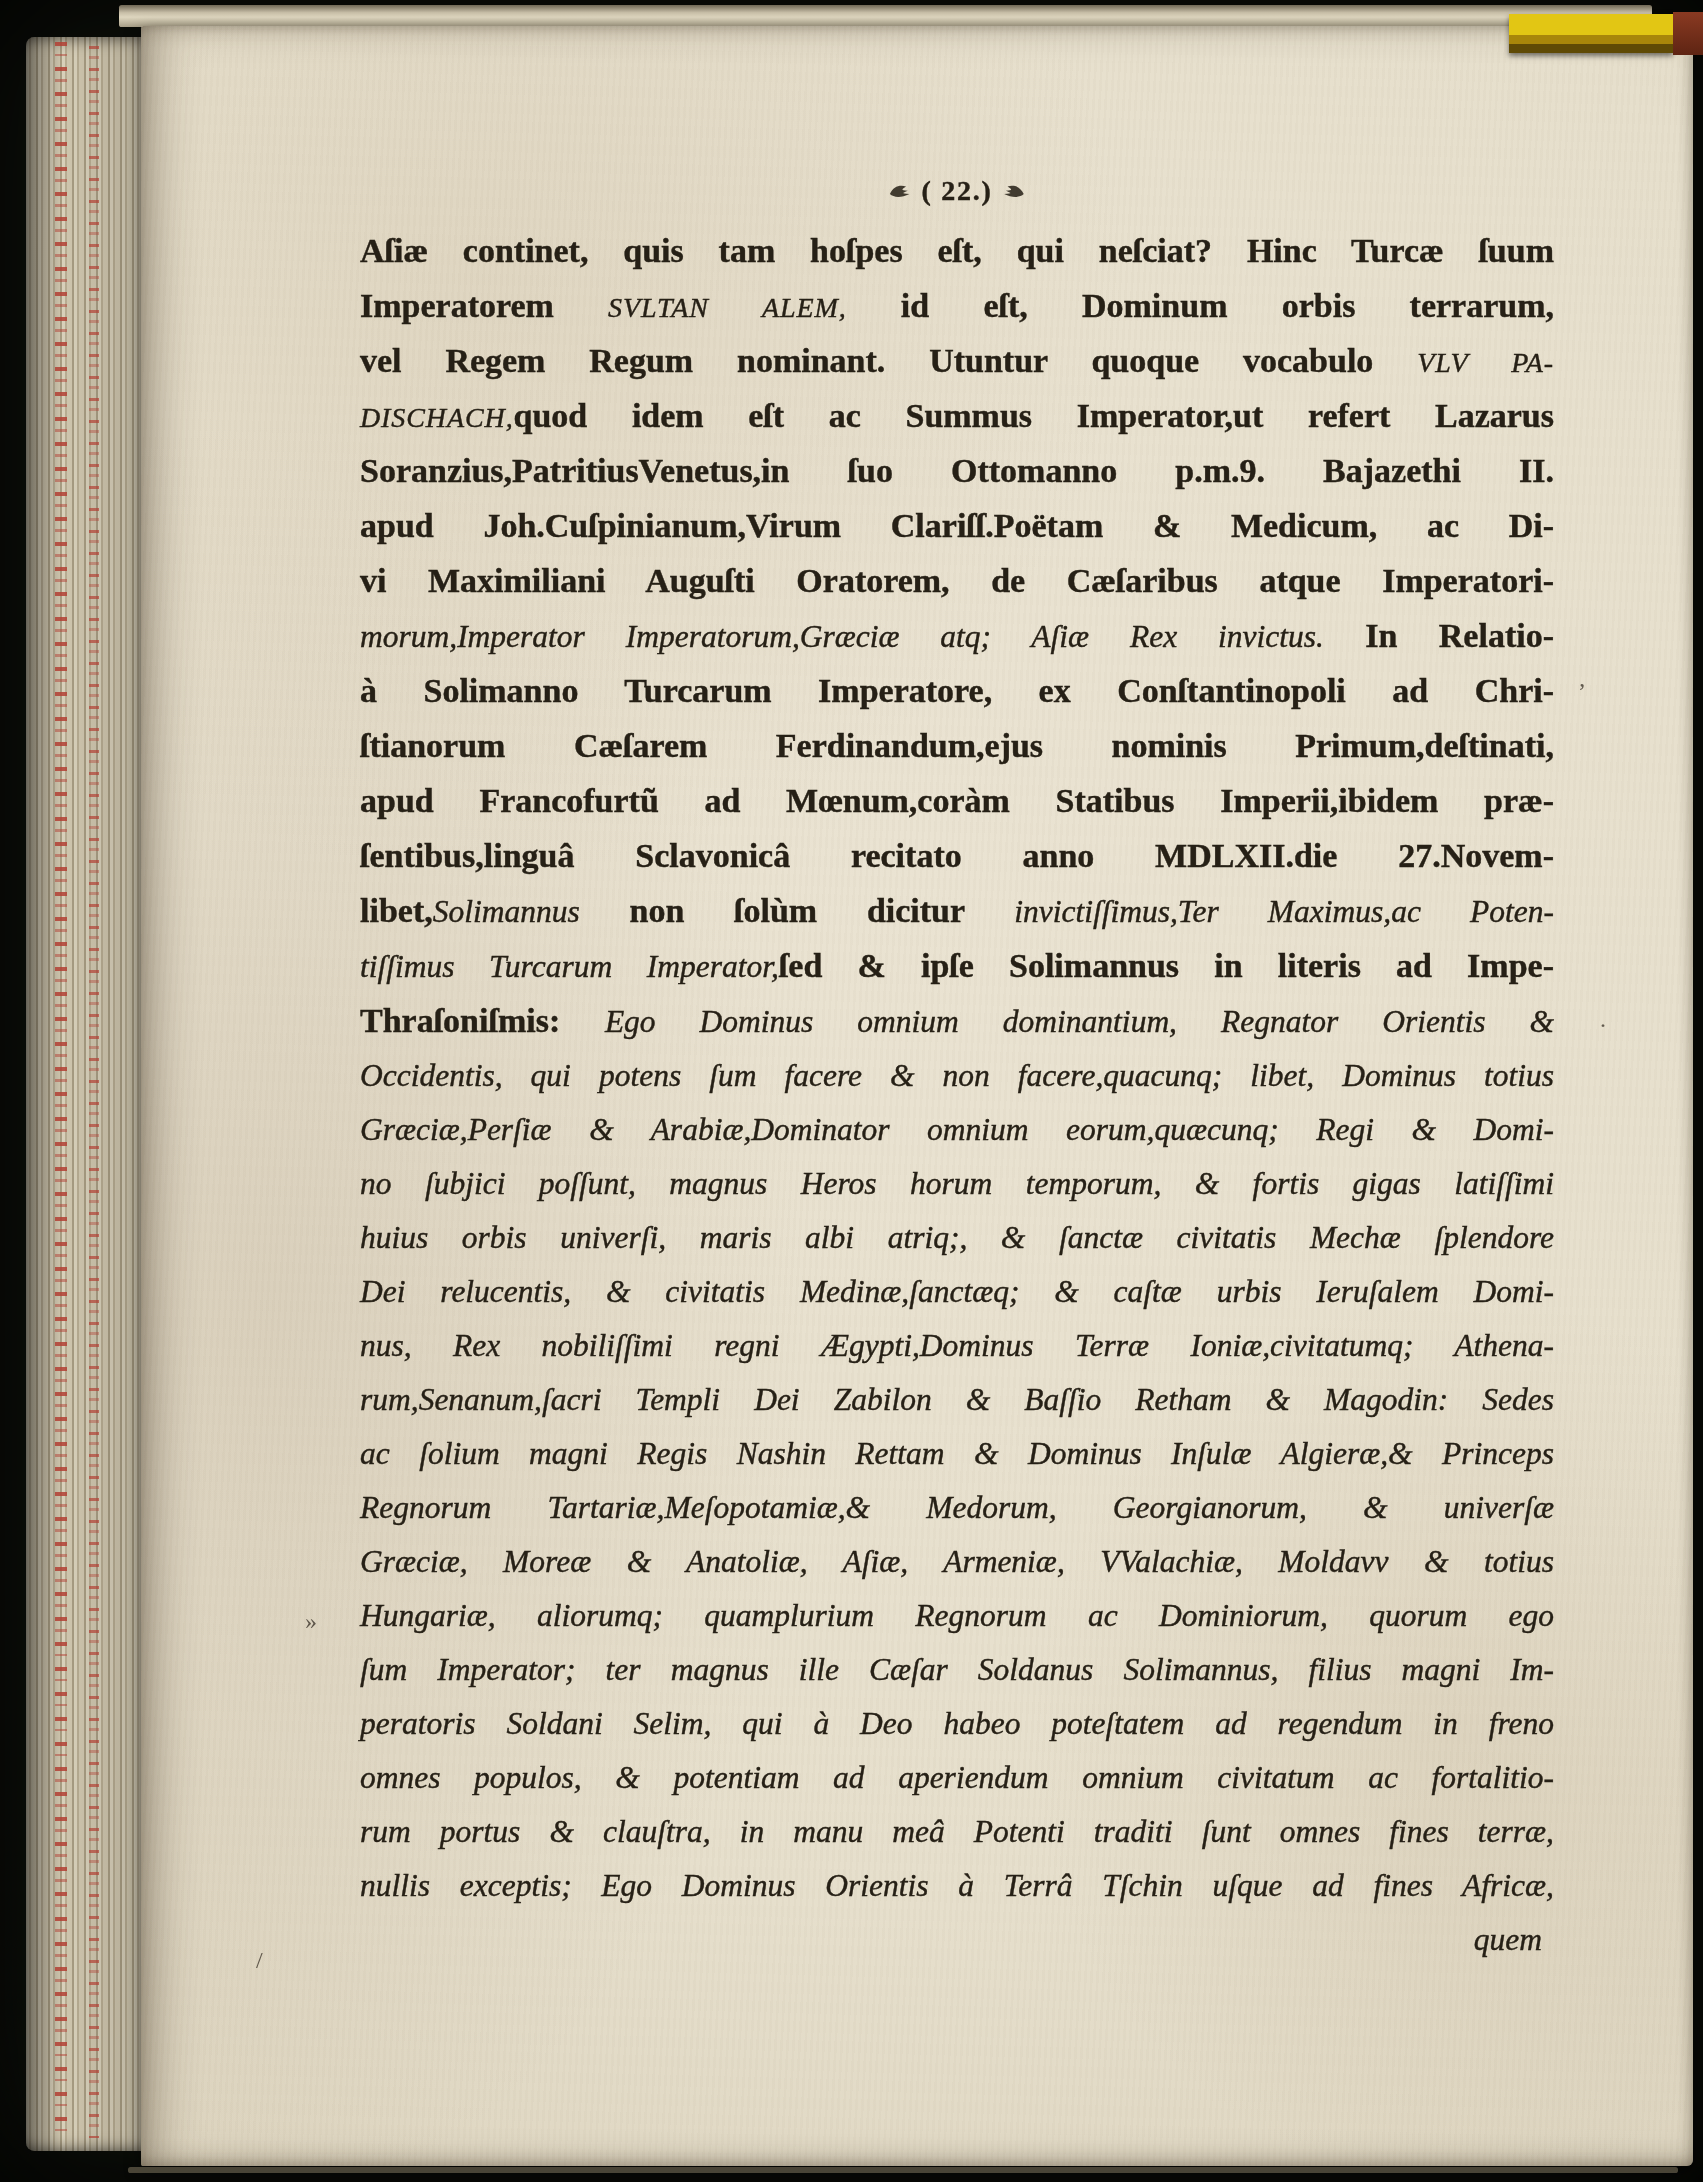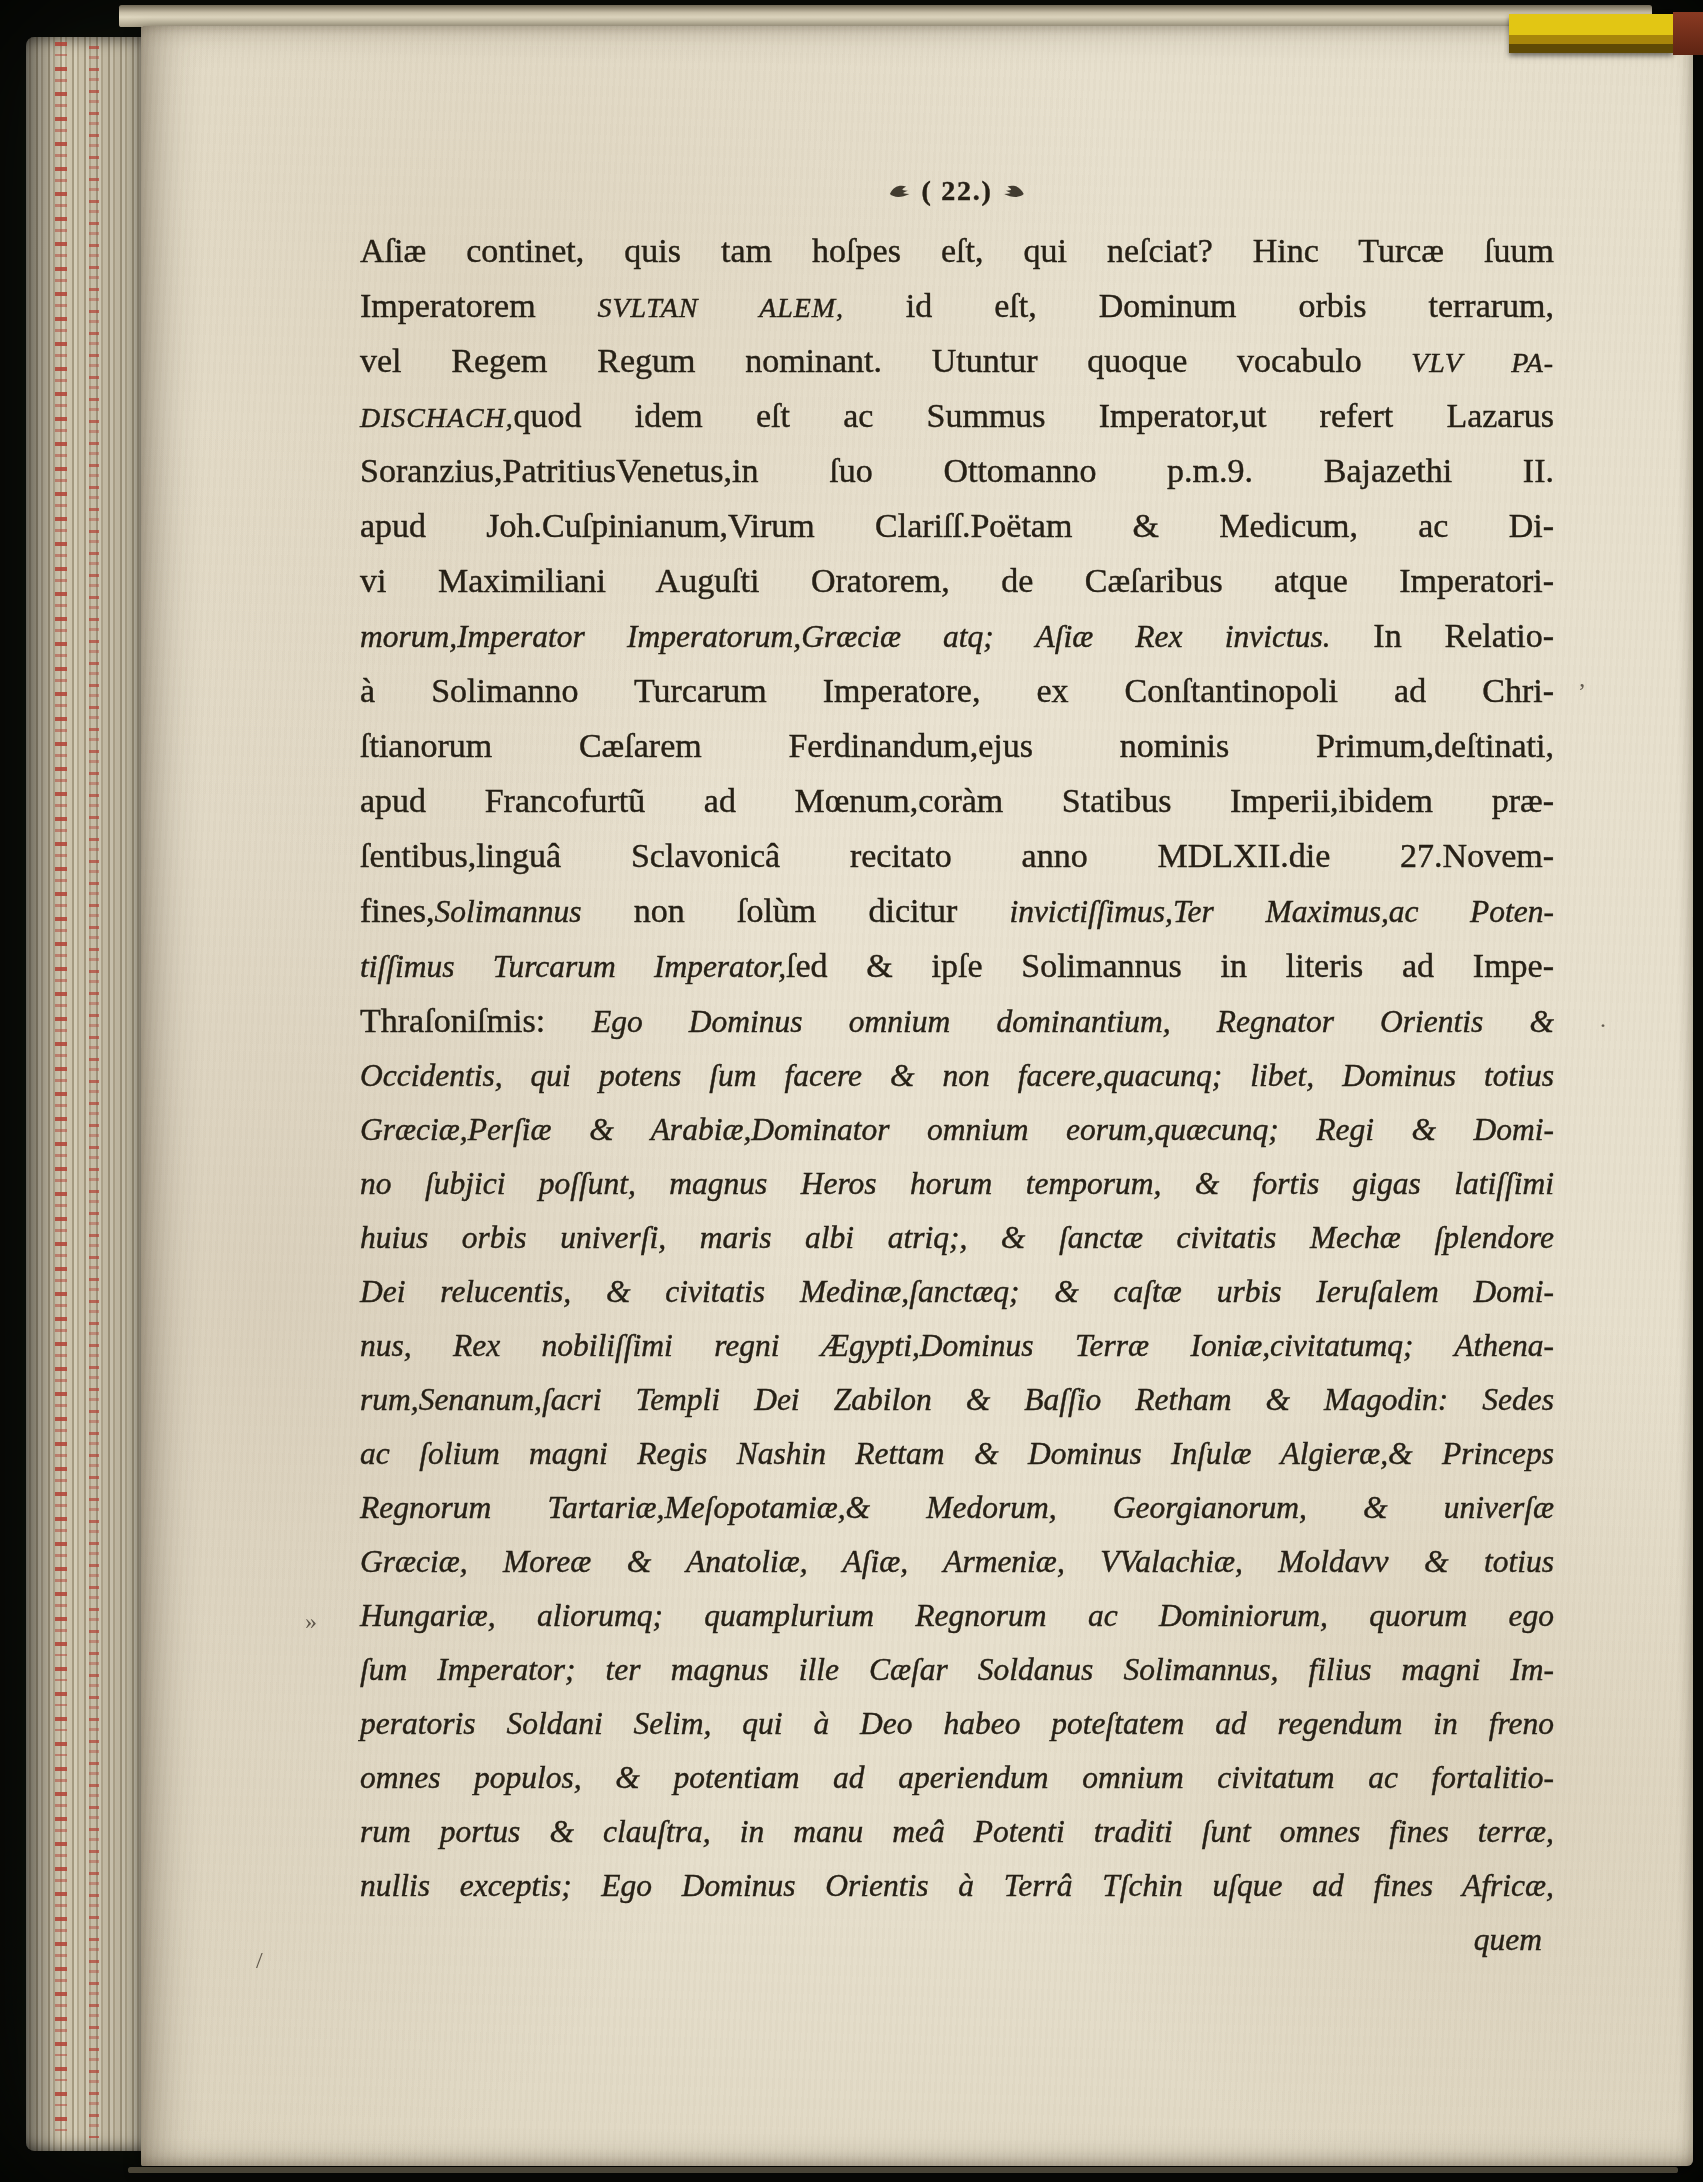--- a/index.html
+++ b/index.html
@@ -82,21 +82,21 @@
     display:flex;align-items:center;justify-content:center;gap:6.8px;
     font-size:28px;font-weight:bold;letter-spacing:1.7px;height:37px;margin-bottom:17px;
   }
   .orn{width:25.6px;height:17px;fill:currentColor;opacity:.85;}
   .orn.flip{transform:scaleX(-1);}
   .line{
     text-align:justify;text-align-last:justify;
     line-height:48px;white-space:normal;
   }
   .line span{line-height:48px;}
-  .r{font-size:34px;font-style:normal;}
+  .r{font-size:34px;font-style:normal;font-weight:bold;}
   .i{font-size:31.5px;font-style:italic;}
   .ic{font-size:28px;font-style:italic;letter-spacing:0.9px;}
   .line.catch{text-align:right;text-align-last:right;padding-right:12px;}
   .mark{position:absolute;font-size:24px;color:rgba(40,33,24,.7);-webkit-text-stroke:0;}
 </style>
 </head>
 <body>
 
 <div class="scene">
   <div class="top-edge"></div>
@@ -122,21 +122,21 @@
           <div class="line"><span class="r">vel Regem Regum nominant. Utuntur quoque vocabulo </span><span class="ic">VLV PA-</span></div>
           <div class="line"><span class="ic">DISCHACH,</span><span class="r">quod idem eſt ac Summus Imperator,ut refert Lazarus</span></div>
           <div class="line"><span class="r">Soranzius,PatritiusVenetus,in ſuo Ottomanno p.m.9. Bajazethi II.</span></div>
           <div class="line"><span class="r">apud Joh.Cuſpinianum,Virum Clariſſ.Poëtam &amp; Medicum, ac Di-</span></div>
           <div class="line"><span class="r">vi Maximiliani Auguſti Oratorem, de Cæſaribus atque Imperatori-</span></div>
           <div class="line"><span class="i">morum,Imperator Imperatorum,Græciæ atq; Aſiæ Rex invictus.</span><span class="r"> In Relatio-</span></div>
           <div class="line"><span class="r">à Solimanno Turcarum Imperatore, ex Conſtantinopoli ad Chri-</span></div>
           <div class="line"><span class="r">ſtianorum Cæſarem Ferdinandum,ejus nominis Primum,deſtinati,</span></div>
           <div class="line"><span class="r">apud Francofurtũ ad Mœnum,coràm Statibus Imperii,ibidem præ-</span></div>
           <div class="line"><span class="r">ſentibus,linguâ Sclavonicâ recitato anno MDLXII.die 27.Novem-</span></div>
-          <div class="line"><span class="r">fines,</span><span class="i">Solimannus</span><span class="r"> non ſolùm dicitur </span><span class="i">invictiſſimus,Ter Maximus,ac Poten-</span></div>
+          <div class="line"><span class="r">libet,</span><span class="i">Solimannus</span><span class="r"> non ſolùm dicitur </span><span class="i">invictiſſimus,Ter Maximus,ac Poten-</span></div>
           <div class="line"><span class="i">tiſſimus Turcarum Imperator,</span><span class="r">ſed &amp; ipſe Solimannus in literis ad Impe-</span></div>
           <div class="line"><span class="r">Thraſoniſmis: </span><span class="i">Ego Dominus omnium dominantium, Regnator Orientis &amp;</span></div>
           <div class="line"><span class="i">Occidentis, qui potens ſum facere &amp; non facere,quacunq; libet, Dominus totius</span></div>
           <div class="line"><span class="i">Græciæ,Perſiæ &amp; Arabiæ,Dominator omnium eorum,quæcunq; Regi &amp; Domi-</span></div>
           <div class="line"><span class="i">no ſubjici poſſunt, magnus Heros horum temporum, &amp; fortis gigas latiſſimi</span></div>
           <div class="line"><span class="i">huius orbis univerſi, maris albi atriq;, &amp; ſanctæ civitatis Mechæ ſplendore</span></div>
           <div class="line"><span class="i">Dei relucentis, &amp; civitatis Medinæ,ſanctæq; &amp; caſtæ urbis Ieruſalem Domi-</span></div>
           <div class="line"><span class="i">nus, Rex nobiliſſimi regni Ægypti,Dominus Terræ Ioniæ,civitatumq; Athena-</span></div>
           <div class="line"><span class="i">rum,Senanum,ſacri Templi Dei Zabilon &amp; Baſſio Retham &amp; Magodin: Sedes</span></div>
           <div class="line"><span class="i">ac ſolium magni Regis Nashin Rettam &amp; Dominus Inſulæ Algieræ,&amp; Princeps</span></div>

